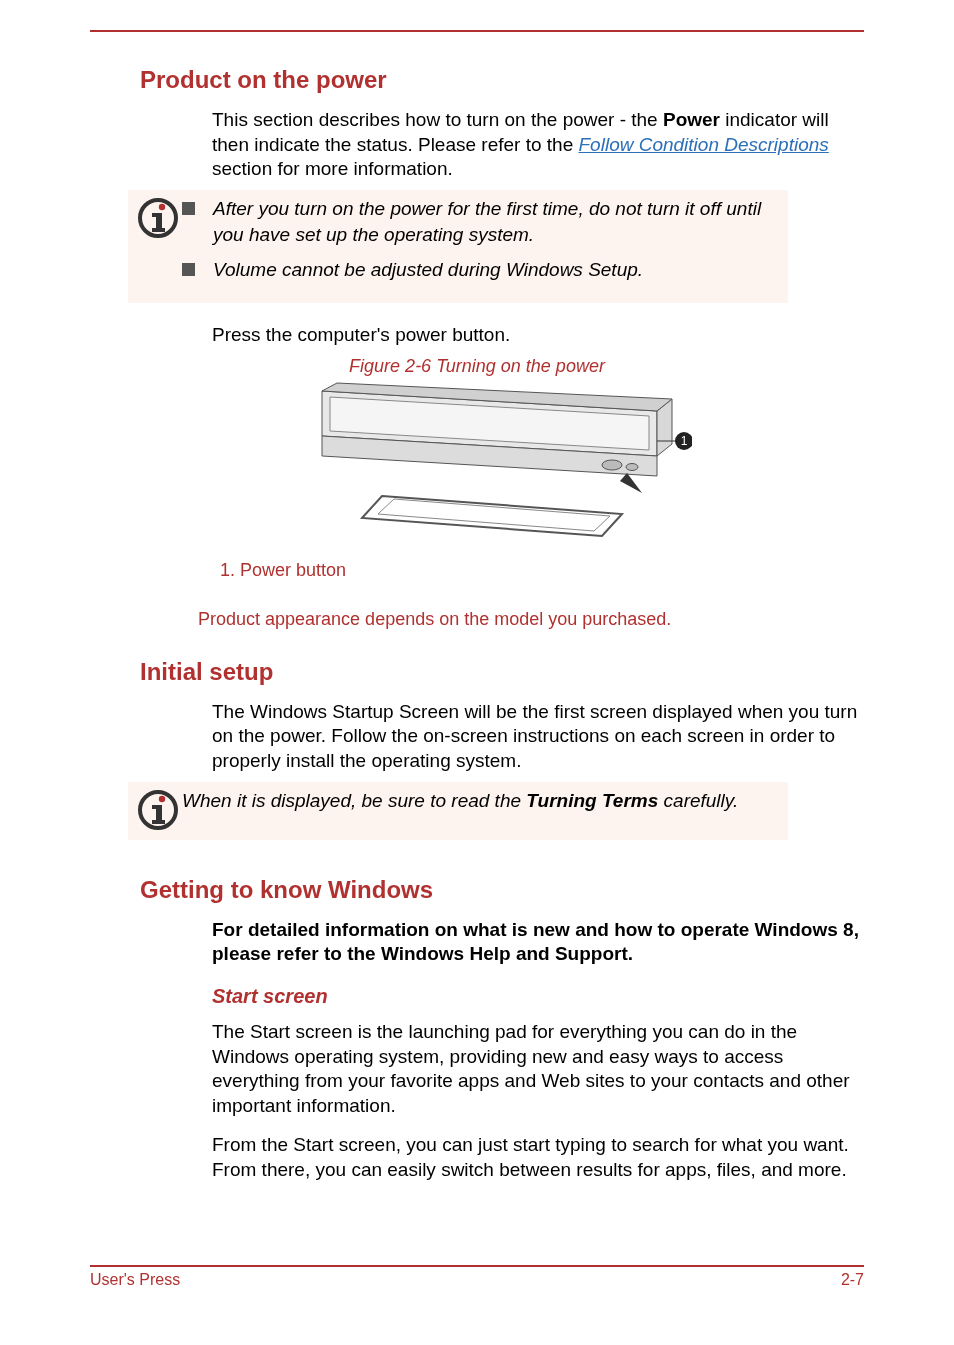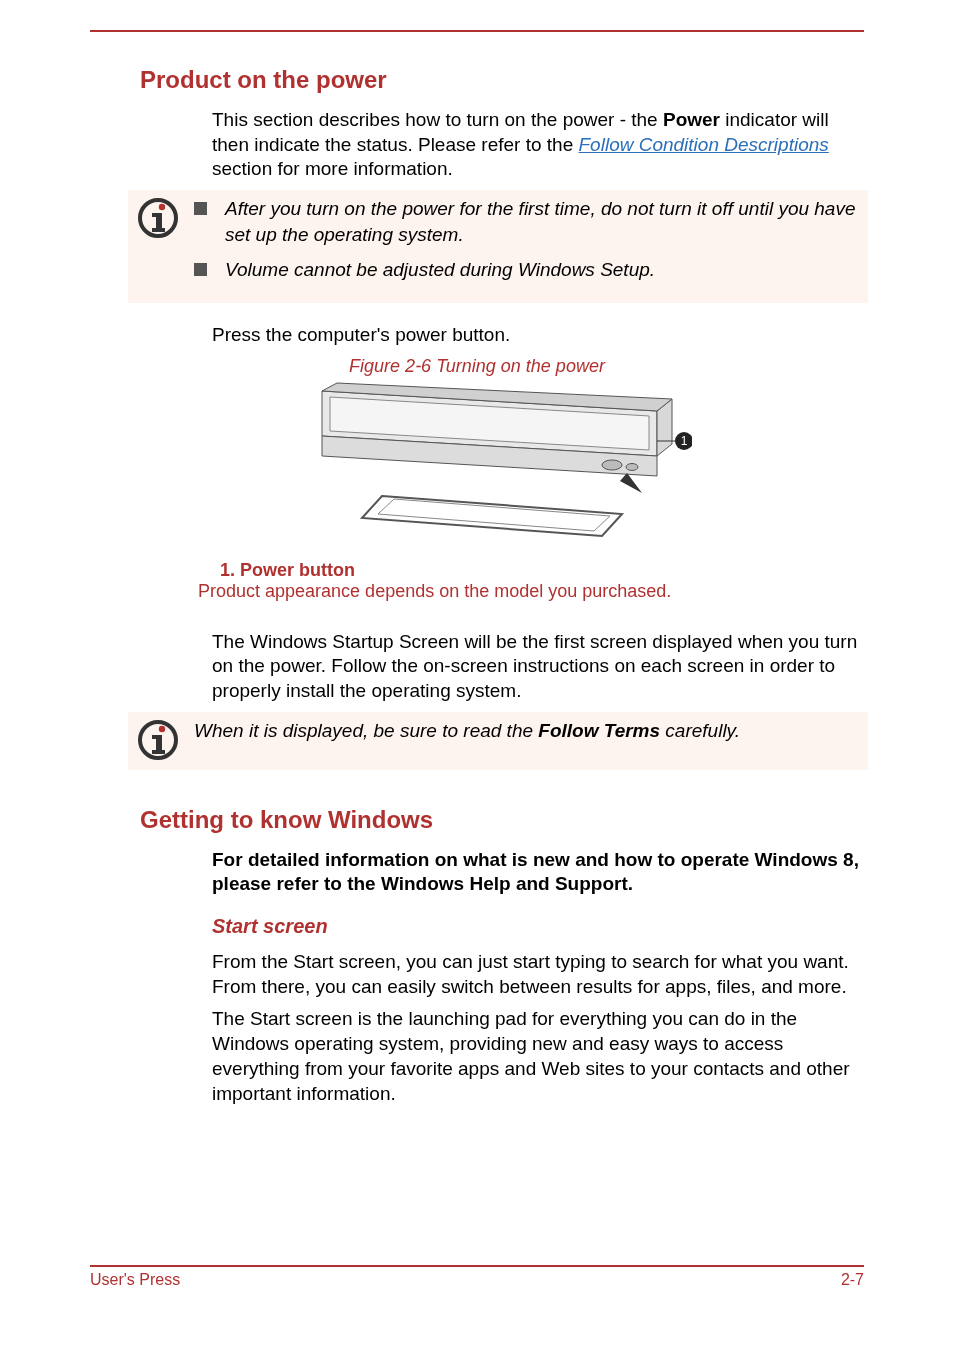--- a/index.html
+++ b/index.html
@@ -35,23 +35,23 @@
   .link {
     color: #2a6fb8;
     font-style: italic;
   }
   .note-box {
     display: flex;
     align-items: flex-start;
     background: #fdf3ef;
     margin: 8px 0 20px 0;
     padding: 6px 6px 10px 6px;
-    width: 740px;
+    width: 660px;
     margin-left: 38px;
-    gap: 12px;
+    gap: 0;
   }
   .note-icon {
     flex: 0 0 48px;
     display: flex;
     align-items: flex-start;
     justify-content: center;
     padding-top: 2px;
   }
   .note-content {
     flex: 1;
@@ -80,22 +80,21 @@
   }
   .fig {
     display: flex;
     justify-content: center;
     margin-bottom: 14px;
   }
   .legend {
     margin-left: 130px;
     color: #b0312f;
     font-size: 18px;
-    margin-bottom: 0;
-    font-weight: bold;
+    margin-bottom: 28px;
   }
   .product-note {
     margin-left: 108px;
     color: #b0312f;
     font-size: 18px;
     margin-bottom: 28px;
   }
   .h3 {
     color: #b0312f;
     font-weight: 900;
@@ -182,46 +181,47 @@
 
       <line x1="395" y1="60" x2="422" y2="60" stroke="#333" stroke-width="1"></line>
       <circle cx="422" cy="60" r="9" fill="#222"></circle>
       <text x="422" y="64" text-anchor="middle" fill="#fff" font-size="12" font-family="Arial">1</text>
     </svg>
   </div>
 
   <div class="legend">1. Power button</div>
   <div class="product-note">Product appearance depends on the model you purchased.</div>
 
+  <div class="h2">Initial setup</div>
   <div class="body-indent">
     <p class="para">The Windows Startup Screen will be the first screen displayed when you turn on the power. Follow the on-screen instructions on each screen in order to properly install the operating system.</p>
   </div>
 
   <div class="note-box" style="margin-bottom:36px;">
     <div class="note-icon">
       <svg width="40" height="40" viewBox="0 0 40 40">
         <circle cx="20" cy="20" r="18" fill="none" stroke="#333" stroke-width="4"></circle>
         <circle cx="24" cy="9" r="3.2" fill="#b0312f"></circle>
         <path d="M14 15 L24 15 L24 30 L27 30 L27 34 L14 34 L14 30 L18 30 L18 19 L14 19 Z" fill="#333"></path>
       </svg>
     </div>
     <div class="note-content italic">
-      <span>When it is displayed, be sure to read the </span><span class="bold">Follow Terms</span><span> carefully.</span>
+      <span>When it is displayed, be sure to read the </span><span class="bold">Turning Terms</span><span> carefully.</span>
     </div>
   </div>
 
   <div class="h2">Getting to know Windows</div>
   <div class="body-indent">
     <p class="para" style="margin-bottom:18px;font-weight:bold;">For detailed information on what is new and how to operate Windows 8, please refer to the Windows Help and Support.</p>
   </div>
 
   <div class="h3">Start screen</div>
   <div class="body-indent">
+    <p class="para" style="margin-bottom:14px;">The Start screen is the launching pad for everything you can do in the Windows operating system, providing new and easy ways to access everything from your favorite apps and Web sites to your contacts and other important information.</p>
     <p class="para">From the Start screen, you can just start typing to search for what you want. From there, you can easily switch between results for apps, files, and more.</p>
-    <p class="para" style="margin-bottom:14px;">The Start screen is the launching pad for everything you can do in the Windows operating system, providing new and easy ways to access everything from your favorite apps and Web sites to your contacts and other important information.</p>
   </div>
 
   <div class="footer">
     <div class="footer-rule"></div>
     <div class="footer-row">
       <span>User's Press</span>
       <span>2-7</span>
     </div>
   </div>
 </div>

